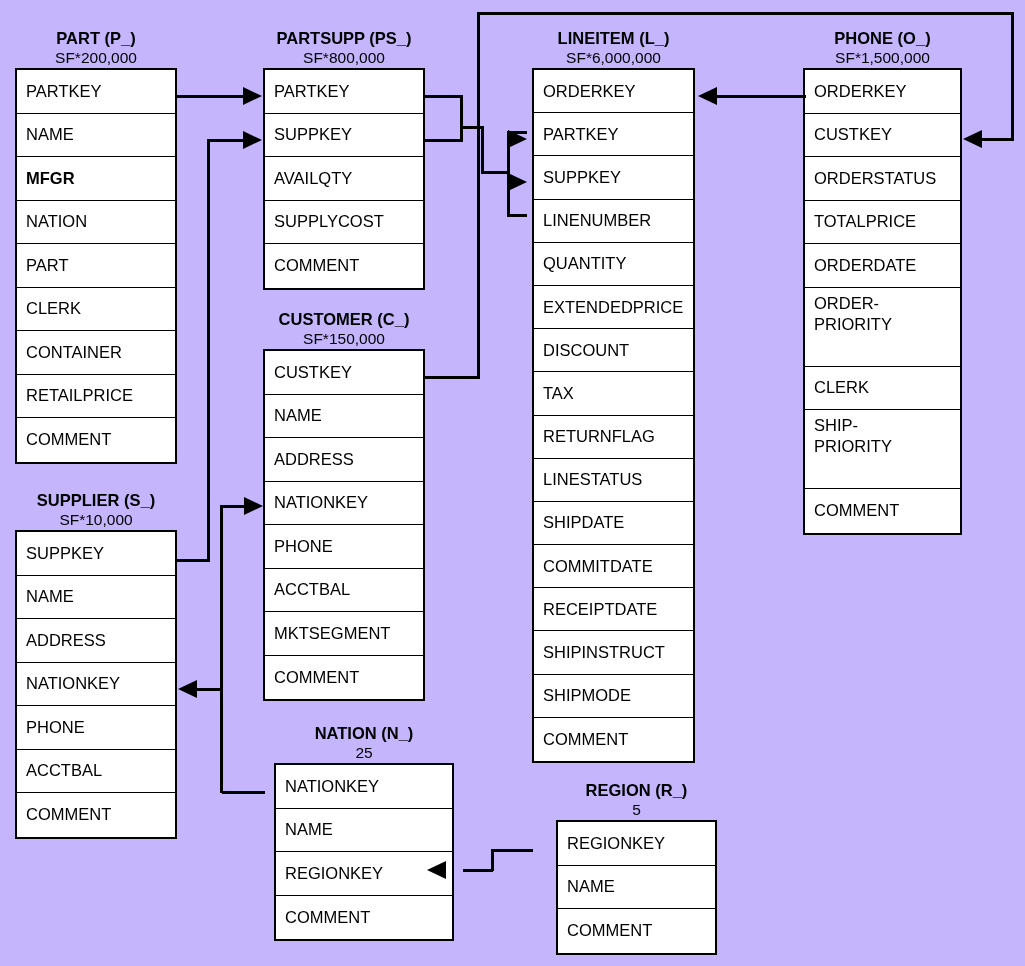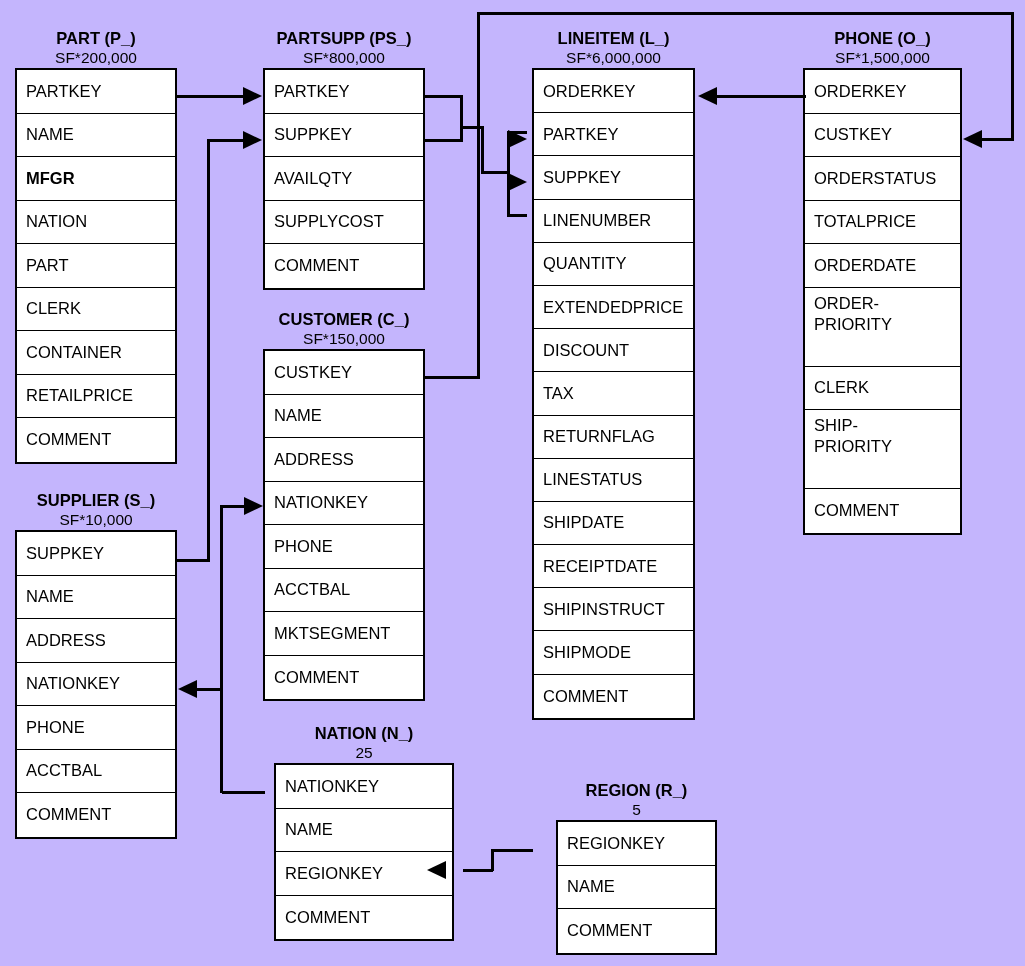--- a/index.html
+++ b/index.html
@@ -117,20 +117,21 @@
         <div class="field" style="height: 43.2px;">PARTKEY</div>
         <div class="field" style="height: 43.2px;">SUPPKEY</div>
         <div class="field" style="height: 43.2px;">LINENUMBER</div>
         <div class="field" style="height: 43.2px;">QUANTITY</div>
         <div class="field" style="height: 43.2px;">EXTENDEDPRICE</div>
         <div class="field" style="height: 43.2px;">DISCOUNT</div>
         <div class="field" style="height: 43.2px;">TAX</div>
         <div class="field" style="height: 43.2px;">RETURNFLAG</div>
         <div class="field" style="height: 43.2px;">LINESTATUS</div>
         <div class="field" style="height: 43.2px;">SHIPDATE</div>
+        <div class="field" style="height: 43.2px;">COMMITDATE</div>
         <div class="field" style="height: 43.2px;">RECEIPTDATE</div>
         <div class="field" style="height: 43.2px;">SHIPINSTRUCT</div>
         <div class="field" style="height: 43.2px;">SHIPMODE</div>
         <div class="field last" style="height: 43.2px;">COMMENT</div>
       </div>
   </div>
 
   <div class="entity" id="ent-orders" style="left:803px; top:28px; width:159px;">
     <div class="entity-title">PHONE (O_)</div>
     <div class="entity-card">SF*1,500,000</div>

